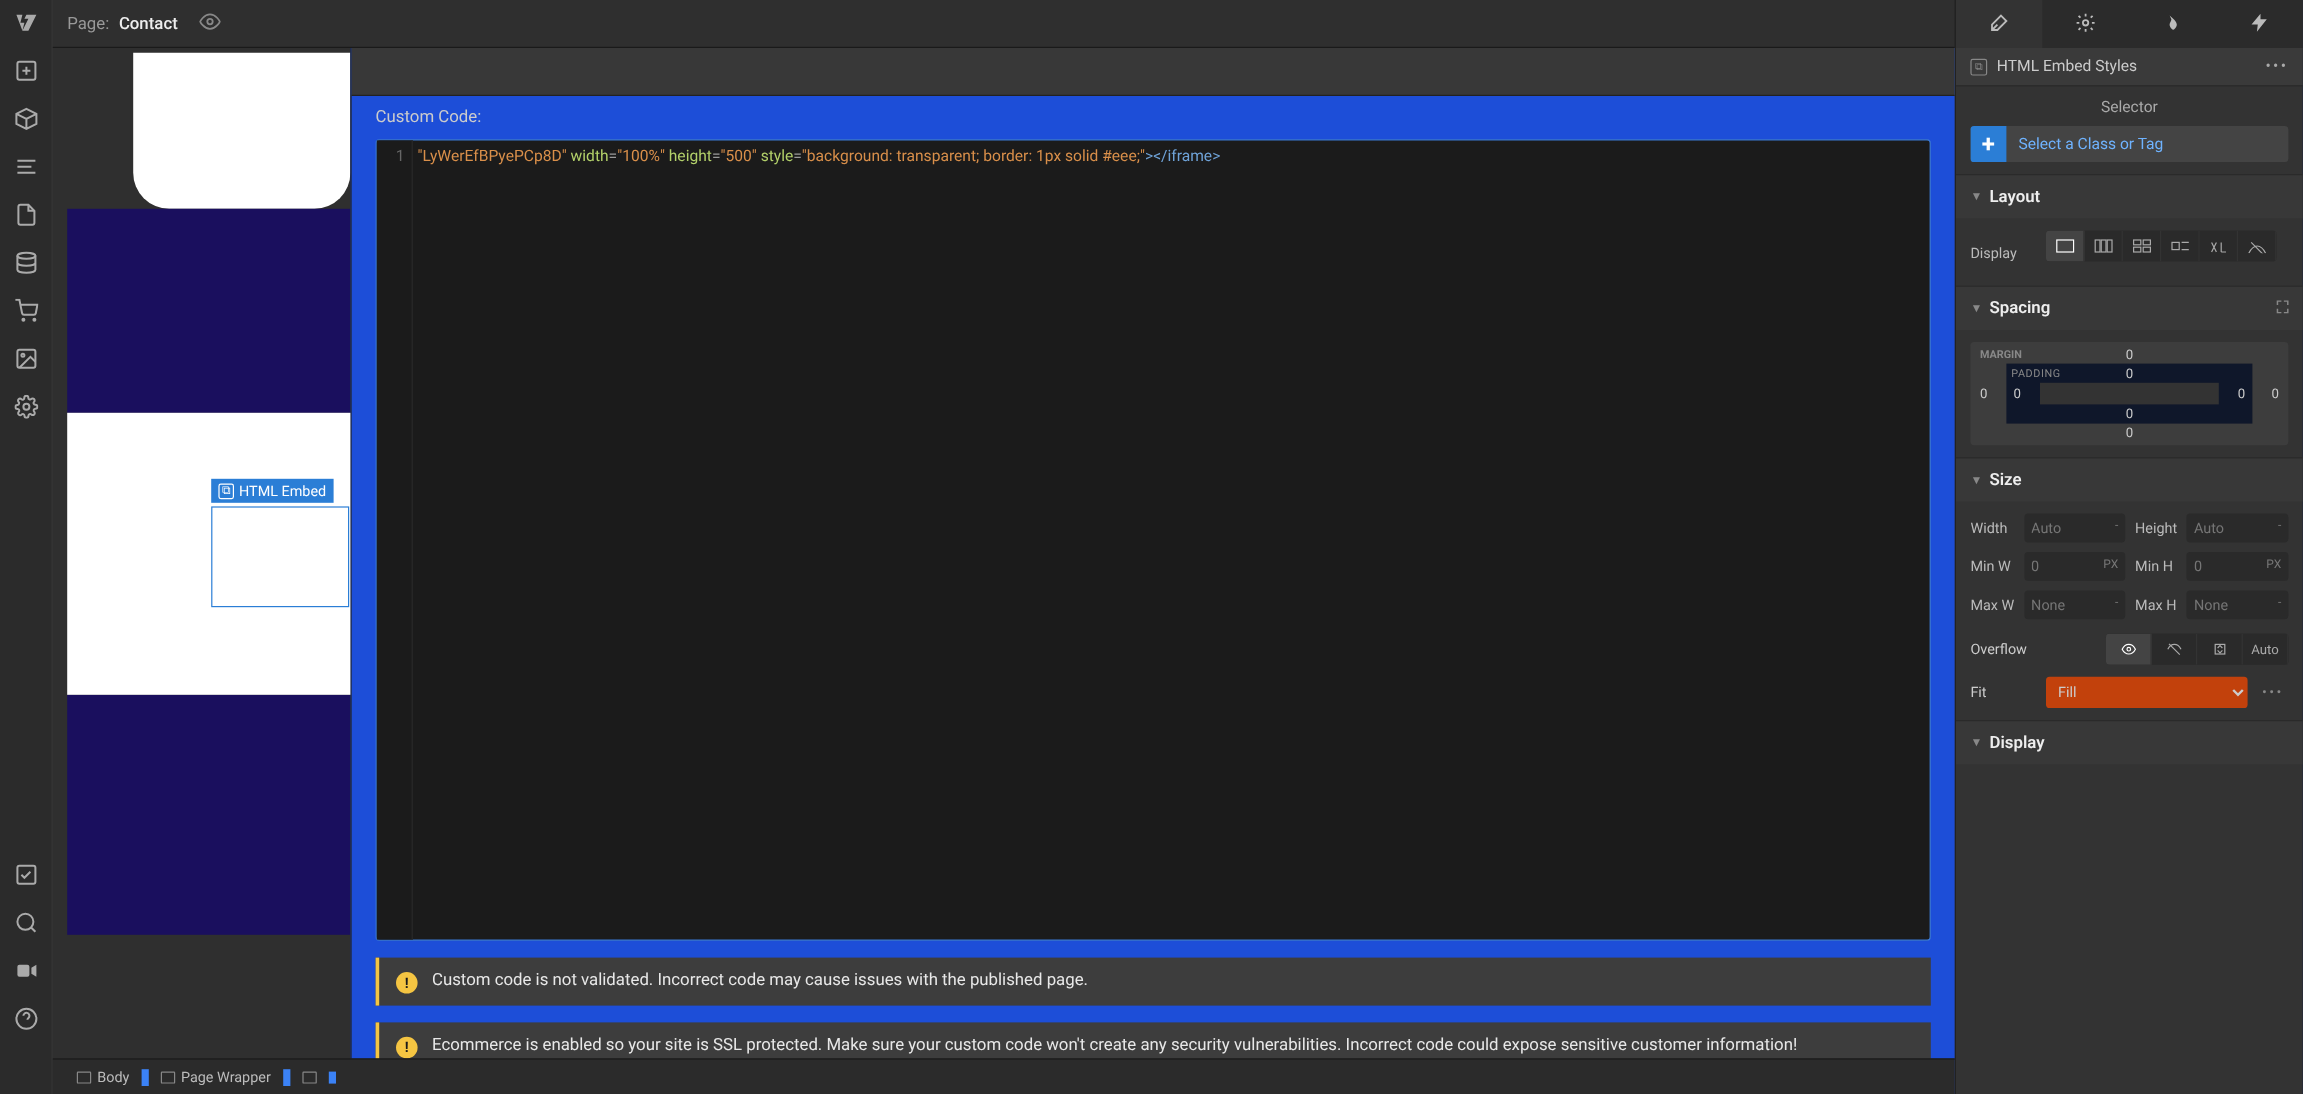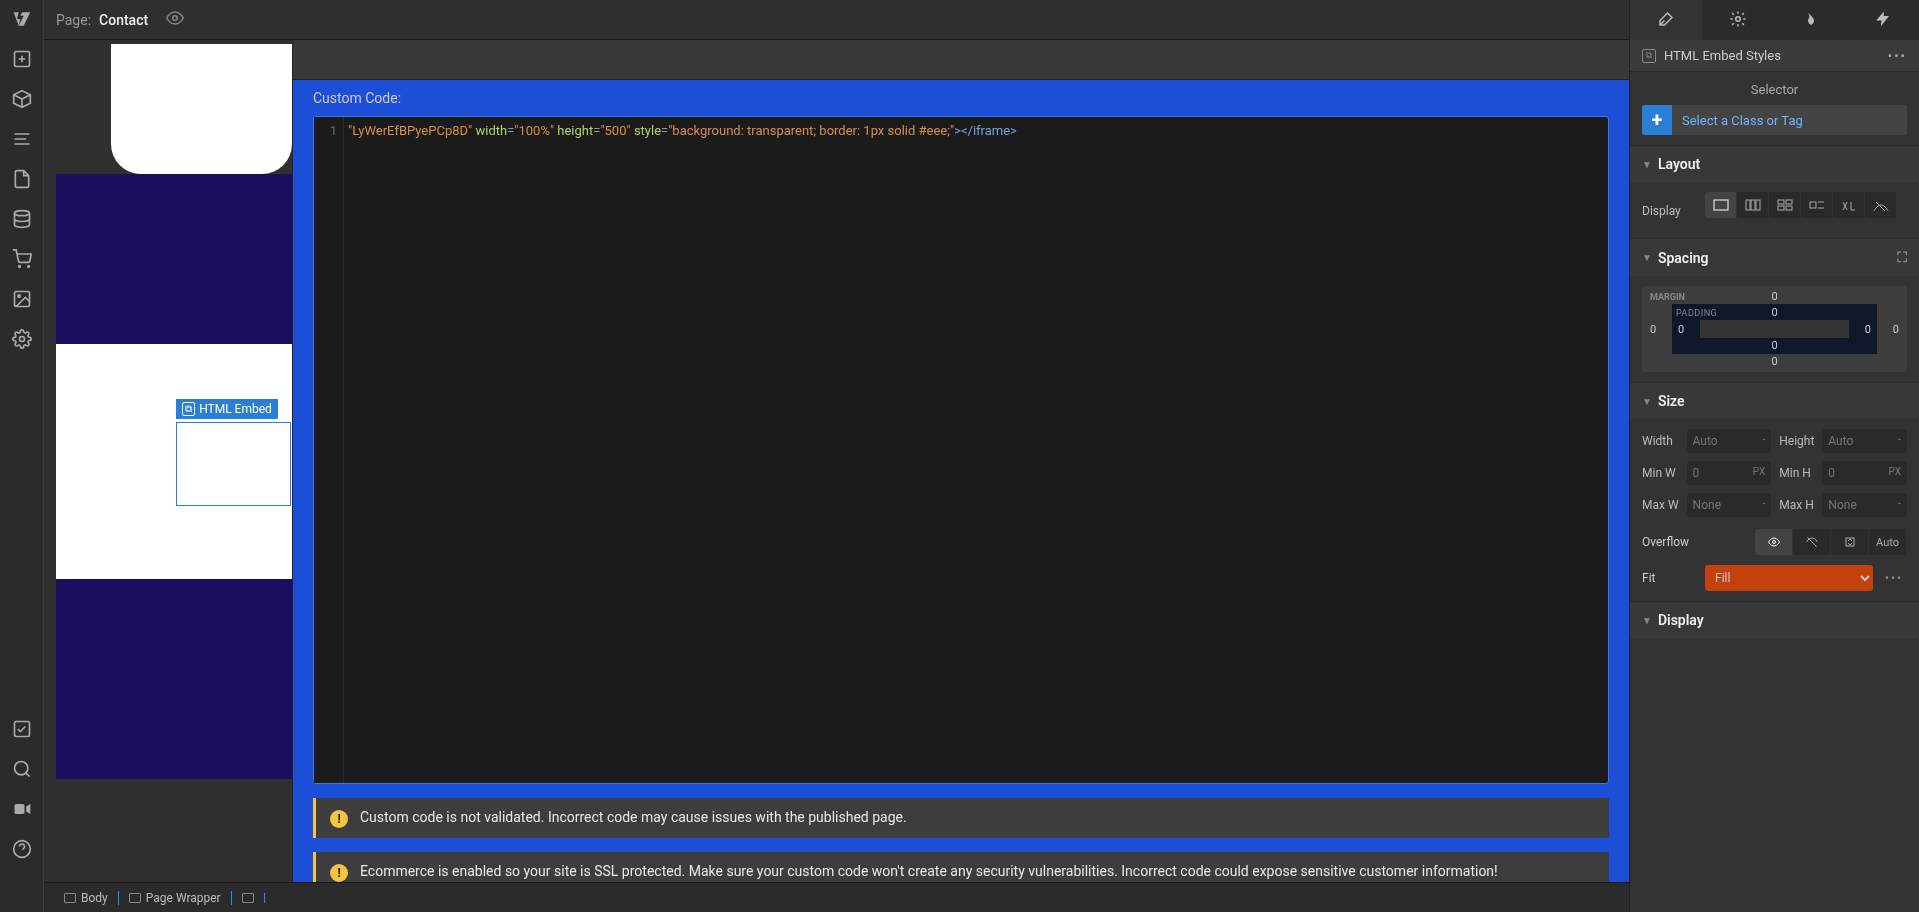--- a/index.html
+++ b/index.html
@@ -67,21 +67,21 @@
 .size-grid input { width:100%; background:#2a2a2a; border:none; border-radius:3px; padding:5px 6px; color:#888; font-size:12px; }
 .size-grid .unit { position:absolute; right:6px; top:5px; font-size:10px; color:#777; }
 .inp-wrap { position:relative; }
 .overflow-row, .fit-row { display:flex; align-items:center; gap:8px; font-size:12px; }
 .overflow-opts { display:flex; background:#2a2a2a; border-radius:3px; overflow:hidden; margin-left:auto; }
 .overflow-opts .oo { width:38px; height:26px; display:flex; align-items:center; justify-content:center; cursor:pointer; color:#aaa; border-right:1px solid #333; font-size:11px; }
 .overflow-opts .oo.active { background:#444; color:#fff; }
 .fit-row select { flex:1; background:#c2410c; border:none; border-radius:3px; padding:5px 6px; color:#ccc; font-size:12px; }
 .fit-row .dots { width:26px; text-align:center; color:#888; cursor:pointer; letter-spacing:2px; }
 .bottombar { height:30px; background:#2b2b2b; border-top:1px solid #1a1a1a; display:flex; align-items:center; padding:0 10px; font-size:12px; color:#bbb; position:absolute; bottom:0; left:44px; right:290px; }
-.crumb { display:flex; align-items:center; gap:5px; padding:0 10px; border-right:1px solid #3b82f6; cursor:pointer; }
+.crumb { display:flex; align-items:center; gap:5px; padding:0 10px; border-right:6px solid #3b82f6; cursor:pointer; }
 .crumb .cico { width:12px; height:10px; border:1px solid #888; border-radius:1px; }
 </style>
 </head>
 <body>
 
 <div class="left-rail">
   <div class="rail-ico">
       <svg viewBox="0 0 24 24" fill="currentColor">
         <path d="M2 4 L8 4 L6 12 L10 12 L8 20 L14 8 L10 8 L12 4 L22 4 L14 20 L8 20 Z"></path>
       </svg>

